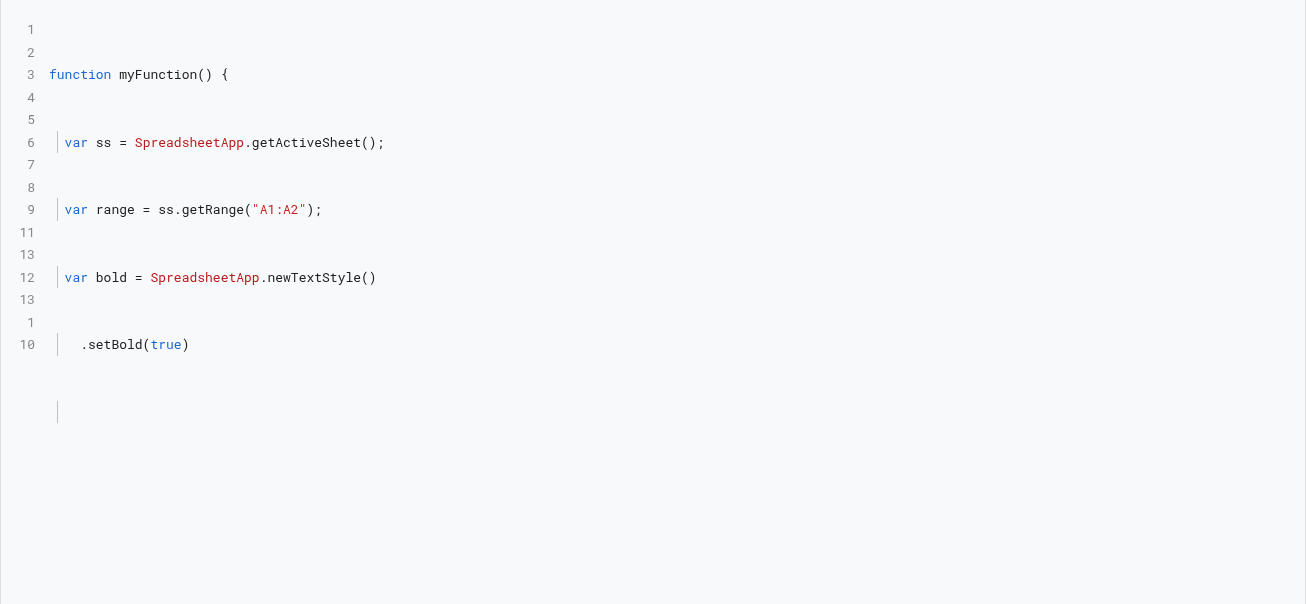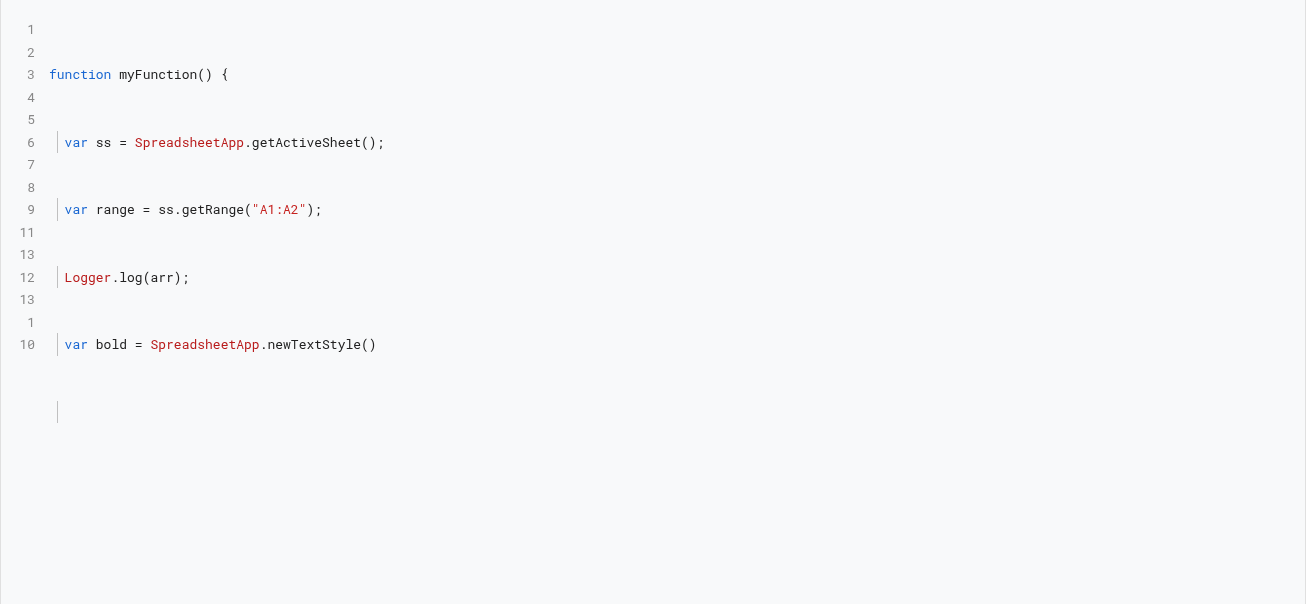--- a/index.html
+++ b/index.html
@@ -71,22 +71,22 @@
     <div>13</div>
     <div>12</div>
     <div>13</div>
     <div>1</div>
     <div>10</div>
   </div>
   <div class="code">
     <div class="code-line"><span class="kw">function</span><span> myFunction() {</span></div>
     <div class="code-line indent-bar">  <span class="kw">var</span><span> ss = </span><span class="cls">SpreadsheetApp</span><span>.getActiveSheet();</span></div>
     <div class="code-line indent-bar">  <span class="kw">var</span><span> range = ss.getRange(</span><span class="str">"A1:A2"</span><span>);</span></div>
-    <div class="code-line indent-bar">  <span class="cls">Logger</span><span>.log(arr);</span></div>
     <div class="code-line indent-bar">  <span class="kw">var</span><span> bold = </span><span class="cls">SpreadsheetApp</span><span>.newTextStyle()</span></div>
+    <div class="code-line indent-bar"><span>    .setBold(</span><span class="lit">true</span><span>)</span></div>
     <div class="code-line indent-bar">  </div>
     
     
     
     
     
     
   </div>
 </div>
 

